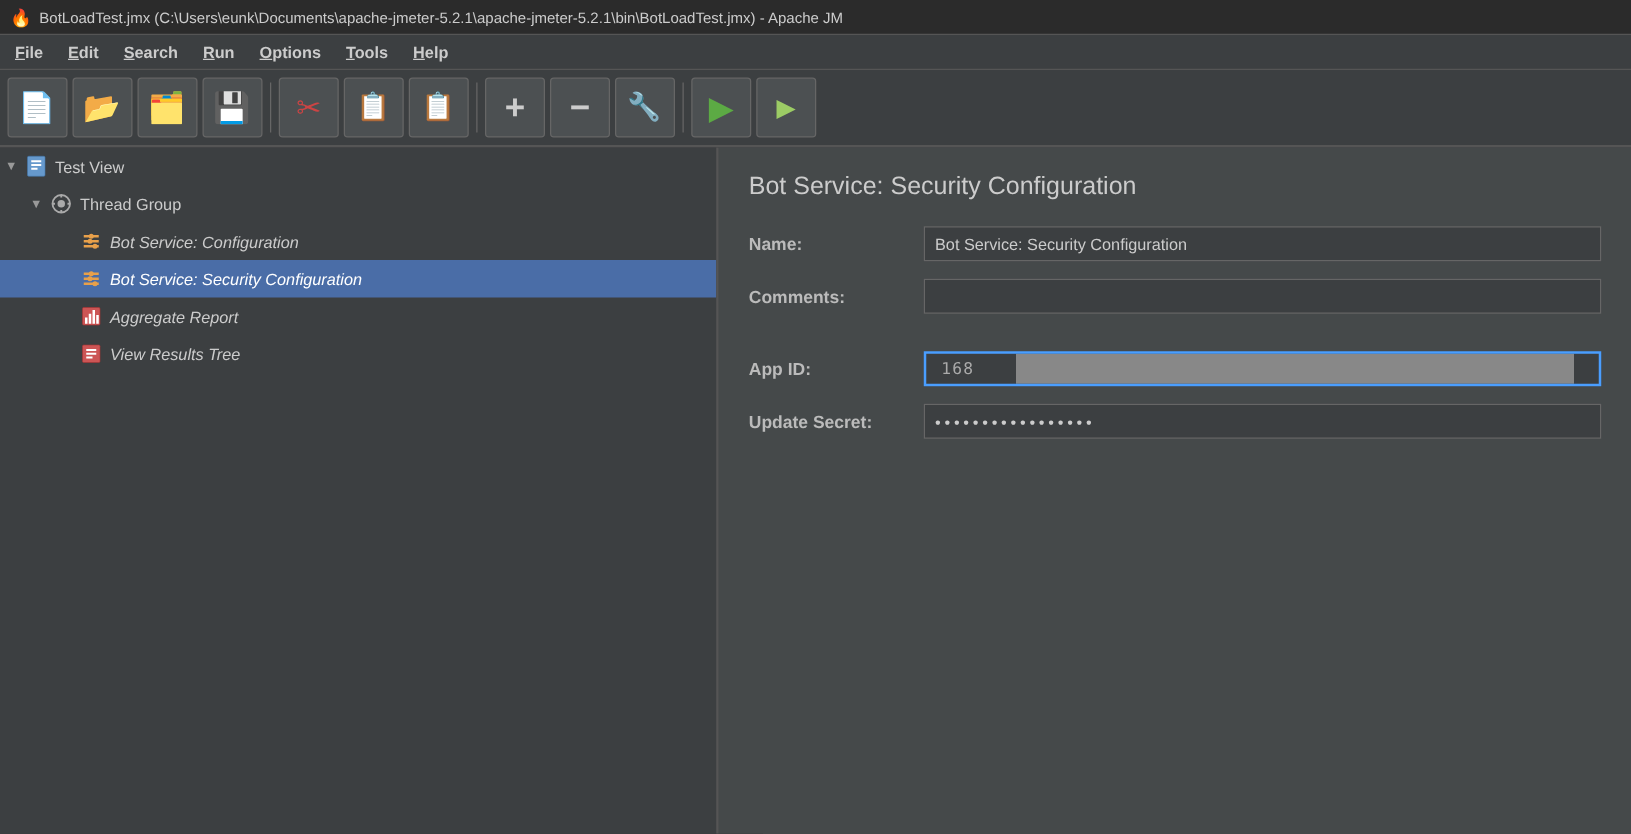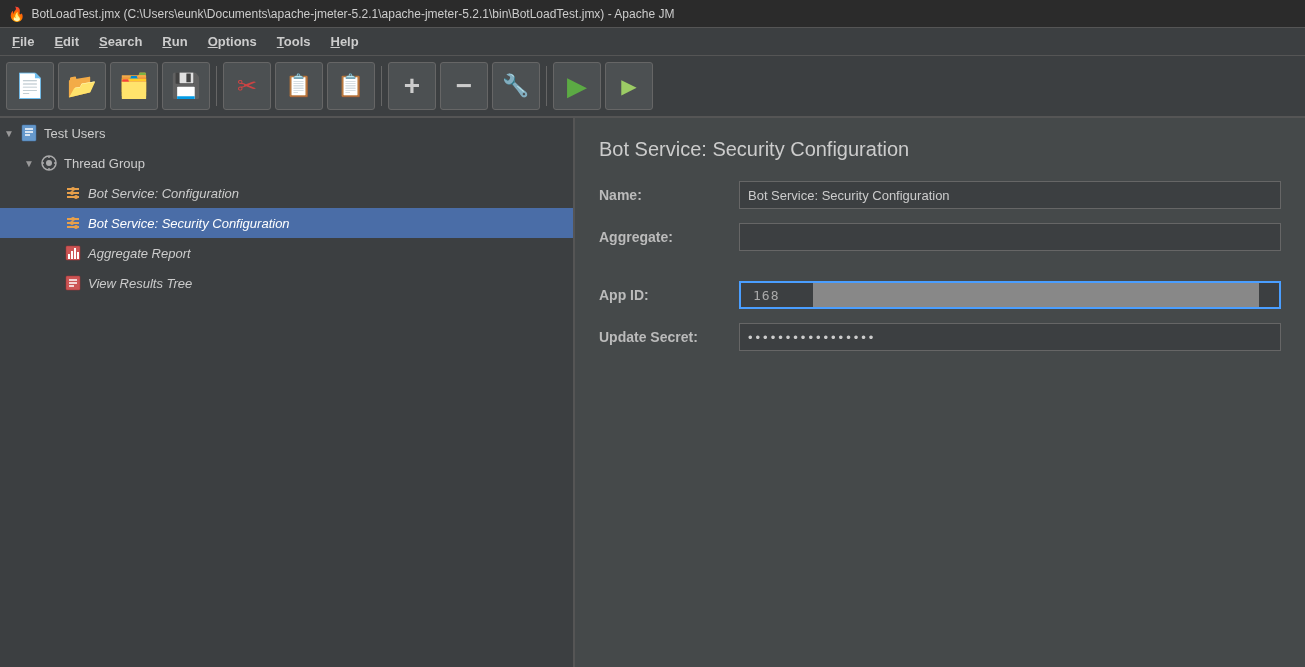--- a/index.html
+++ b/index.html
@@ -272,21 +272,21 @@
     <div class="tree-item tree-indent-0">
       <span class="tree-arrow">▼</span>
       <span class="tree-icon icon-testplan">
         <svg width="18" height="18" viewBox="0 0 18 18">
           <rect x="2" y="1" width="14" height="16" rx="1" fill="#6699cc" stroke="#4477aa" stroke-width="0.5"></rect>
           <line x1="5" y1="5" x2="13" y2="5" stroke="white" stroke-width="1.5"></line>
           <line x1="5" y1="8" x2="13" y2="8" stroke="white" stroke-width="1.5"></line>
           <line x1="5" y1="11" x2="10" y2="11" stroke="white" stroke-width="1.5"></line>
         </svg>
       </span>
-      <span>Test Users</span>
+      <span>Test View</span>
     </div>
 
     <div class="tree-item tree-indent-1">
       <span class="tree-arrow">▼</span>
       <span class="tree-icon icon-threadgroup">
         <svg width="18" height="18" viewBox="0 0 18 18">
           <circle cx="9" cy="9" r="7" fill="none" stroke="#aaaaaa" stroke-width="1.5"></circle>
           <circle cx="9" cy="9" r="3" fill="#aaaaaa"></circle>
           <line x1="9" y1="2" x2="9" y2="4" stroke="#aaaaaa" stroke-width="1.5"></line>
           <line x1="9" y1="14" x2="9" y2="16" stroke="#aaaaaa" stroke-width="1.5"></line>
@@ -367,21 +367,21 @@
     <div class="panel-title">Bot Service: Security Configuration</div>
 
     <div class="form-table">
 
       <div class="form-row">
         <span class="form-label">Name:</span>
         <input class="form-input" type="text" value="Bot Service: Security Configuration" style="">
       </div>
 
       <div class="form-row">
-        <span class="form-label">Aggregate:</span>
+        <span class="form-label">Comments:</span>
         <input class="form-input" type="text" value="" style="">
       </div>
 
       <div style="height:16px;"></div>
 
       <div class="form-row">
         <span class="form-label">App ID:</span>
         <input class="form-input appid-field" type="text" value="168" style="font-family: monospace; letter-spacing: 1px; background-image: linear-gradient(to right, transparent 36px, rgb(136, 136, 136) 36px, rgb(136, 136, 136) calc(100% - 20px), transparent calc(100% - 20px)); background-repeat: no-repeat; background-size: calc(100% - 36px) 100%; background-position: 36px center;">
       </div>
 

